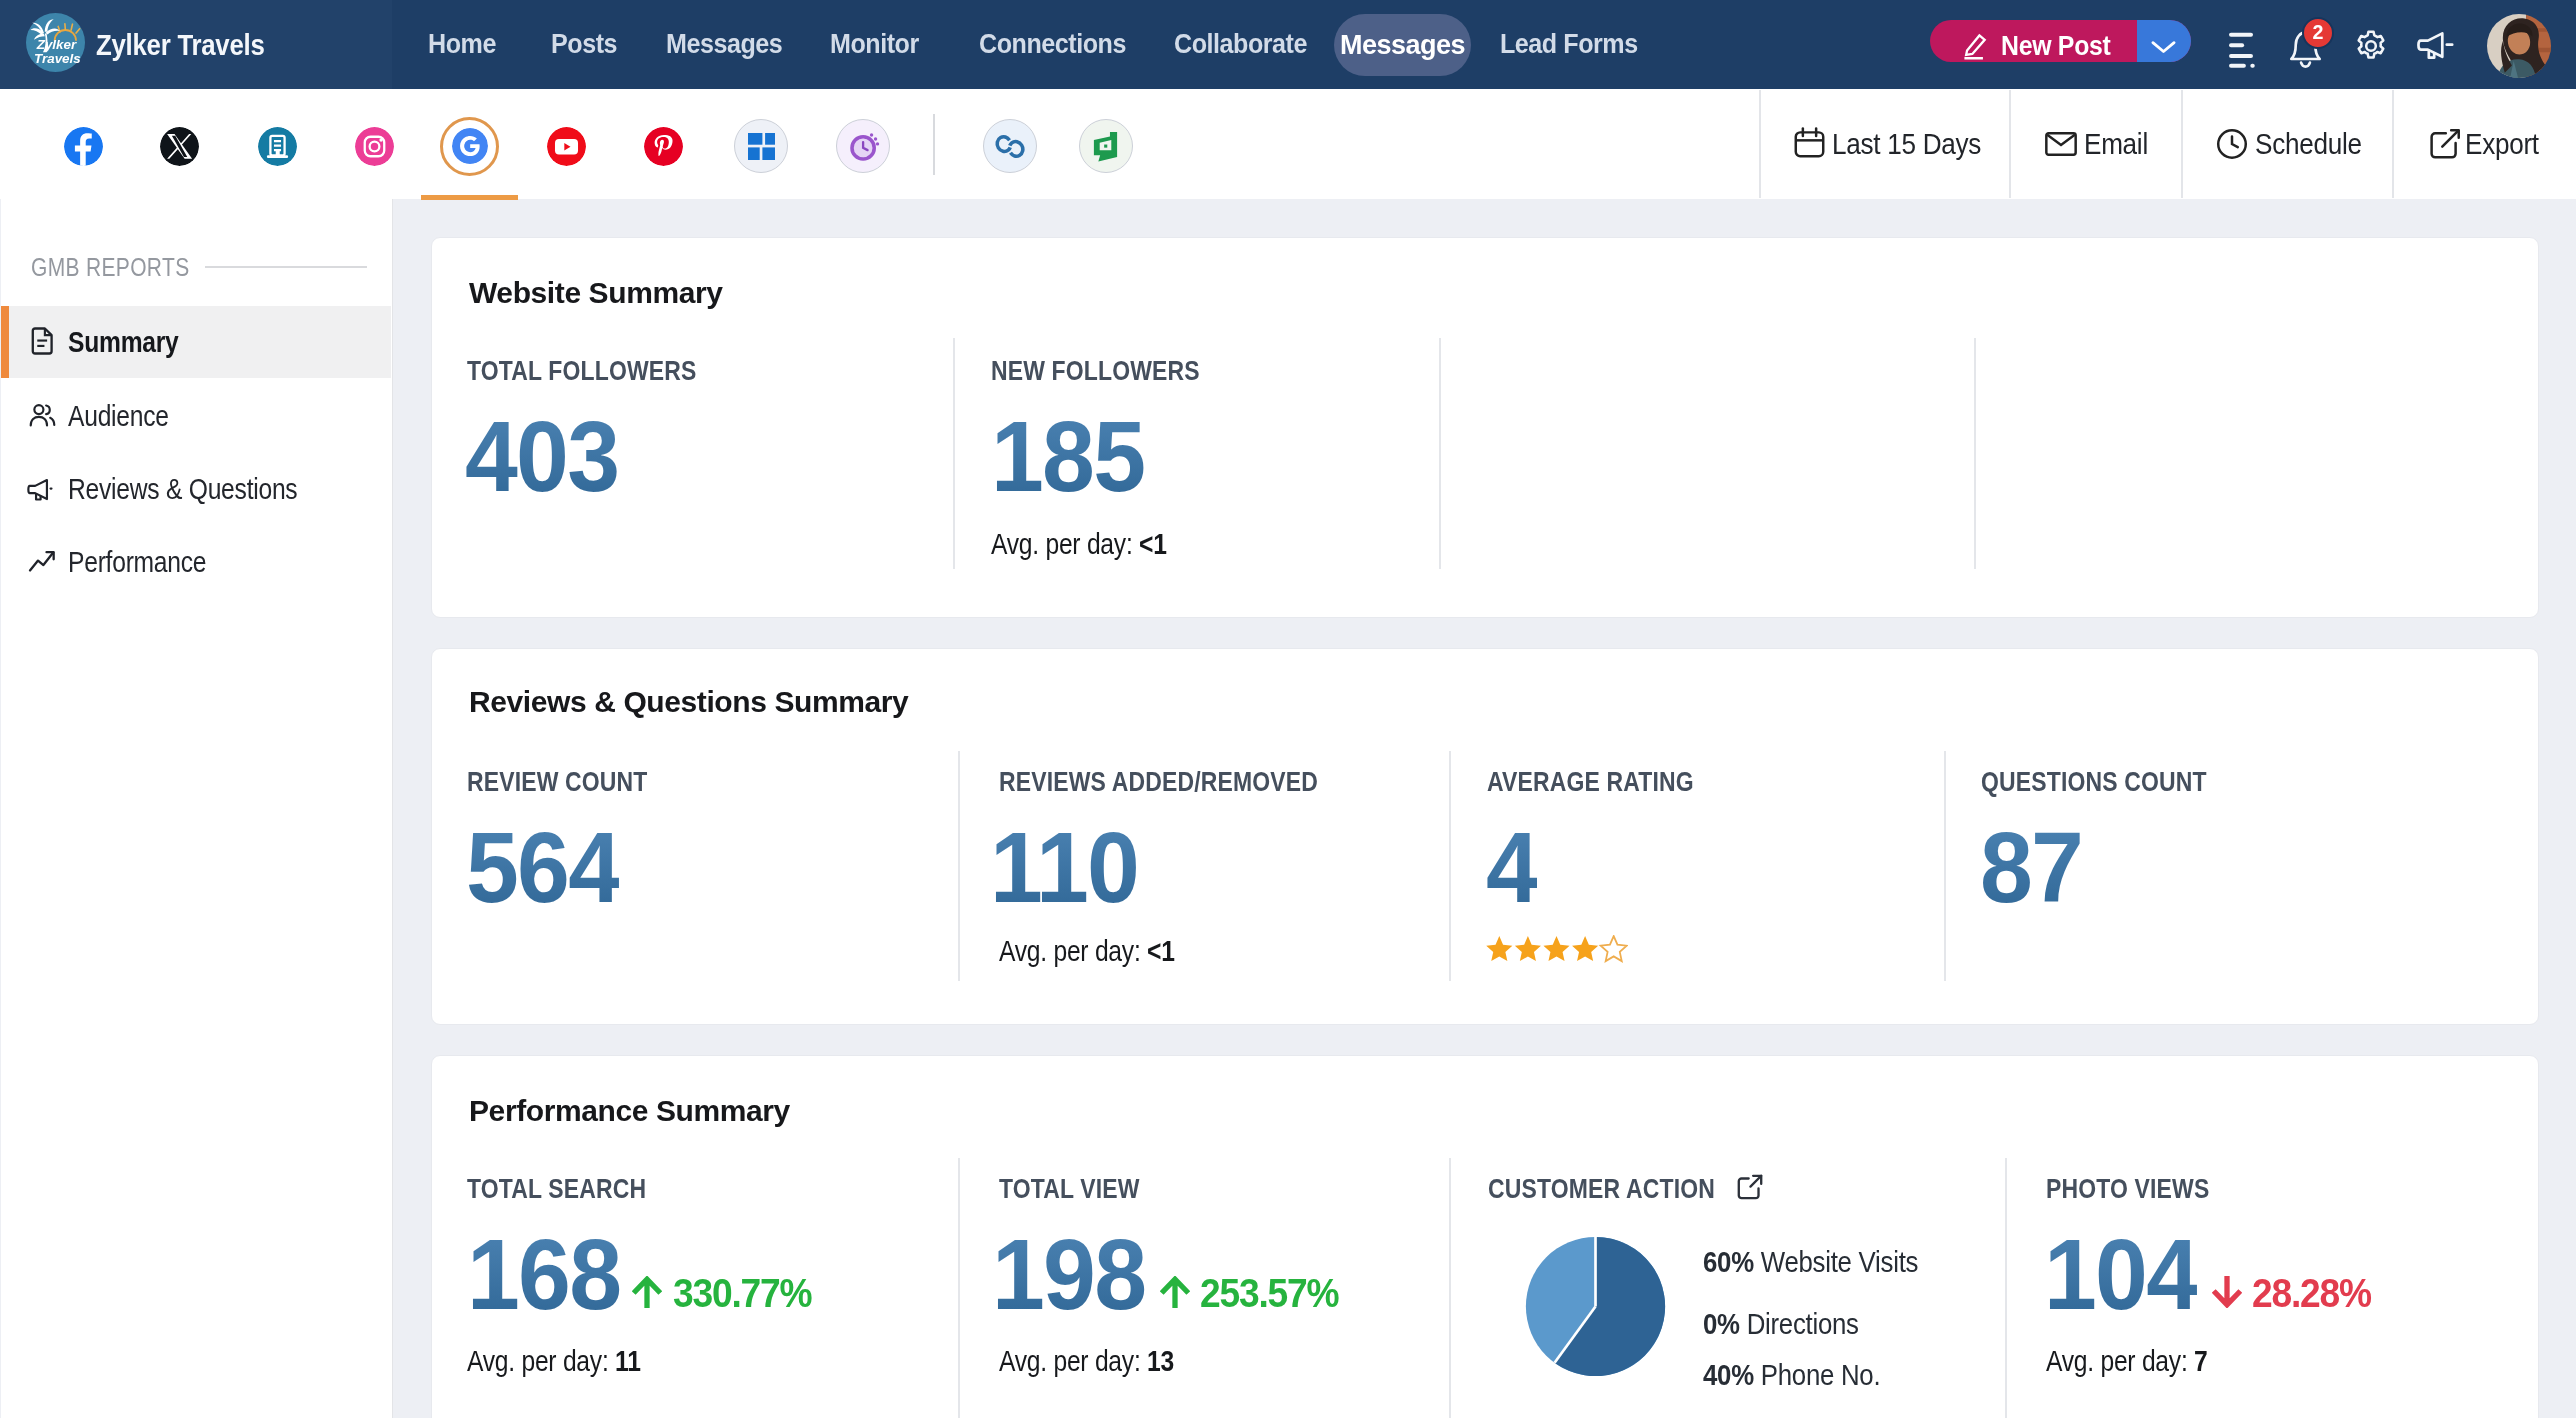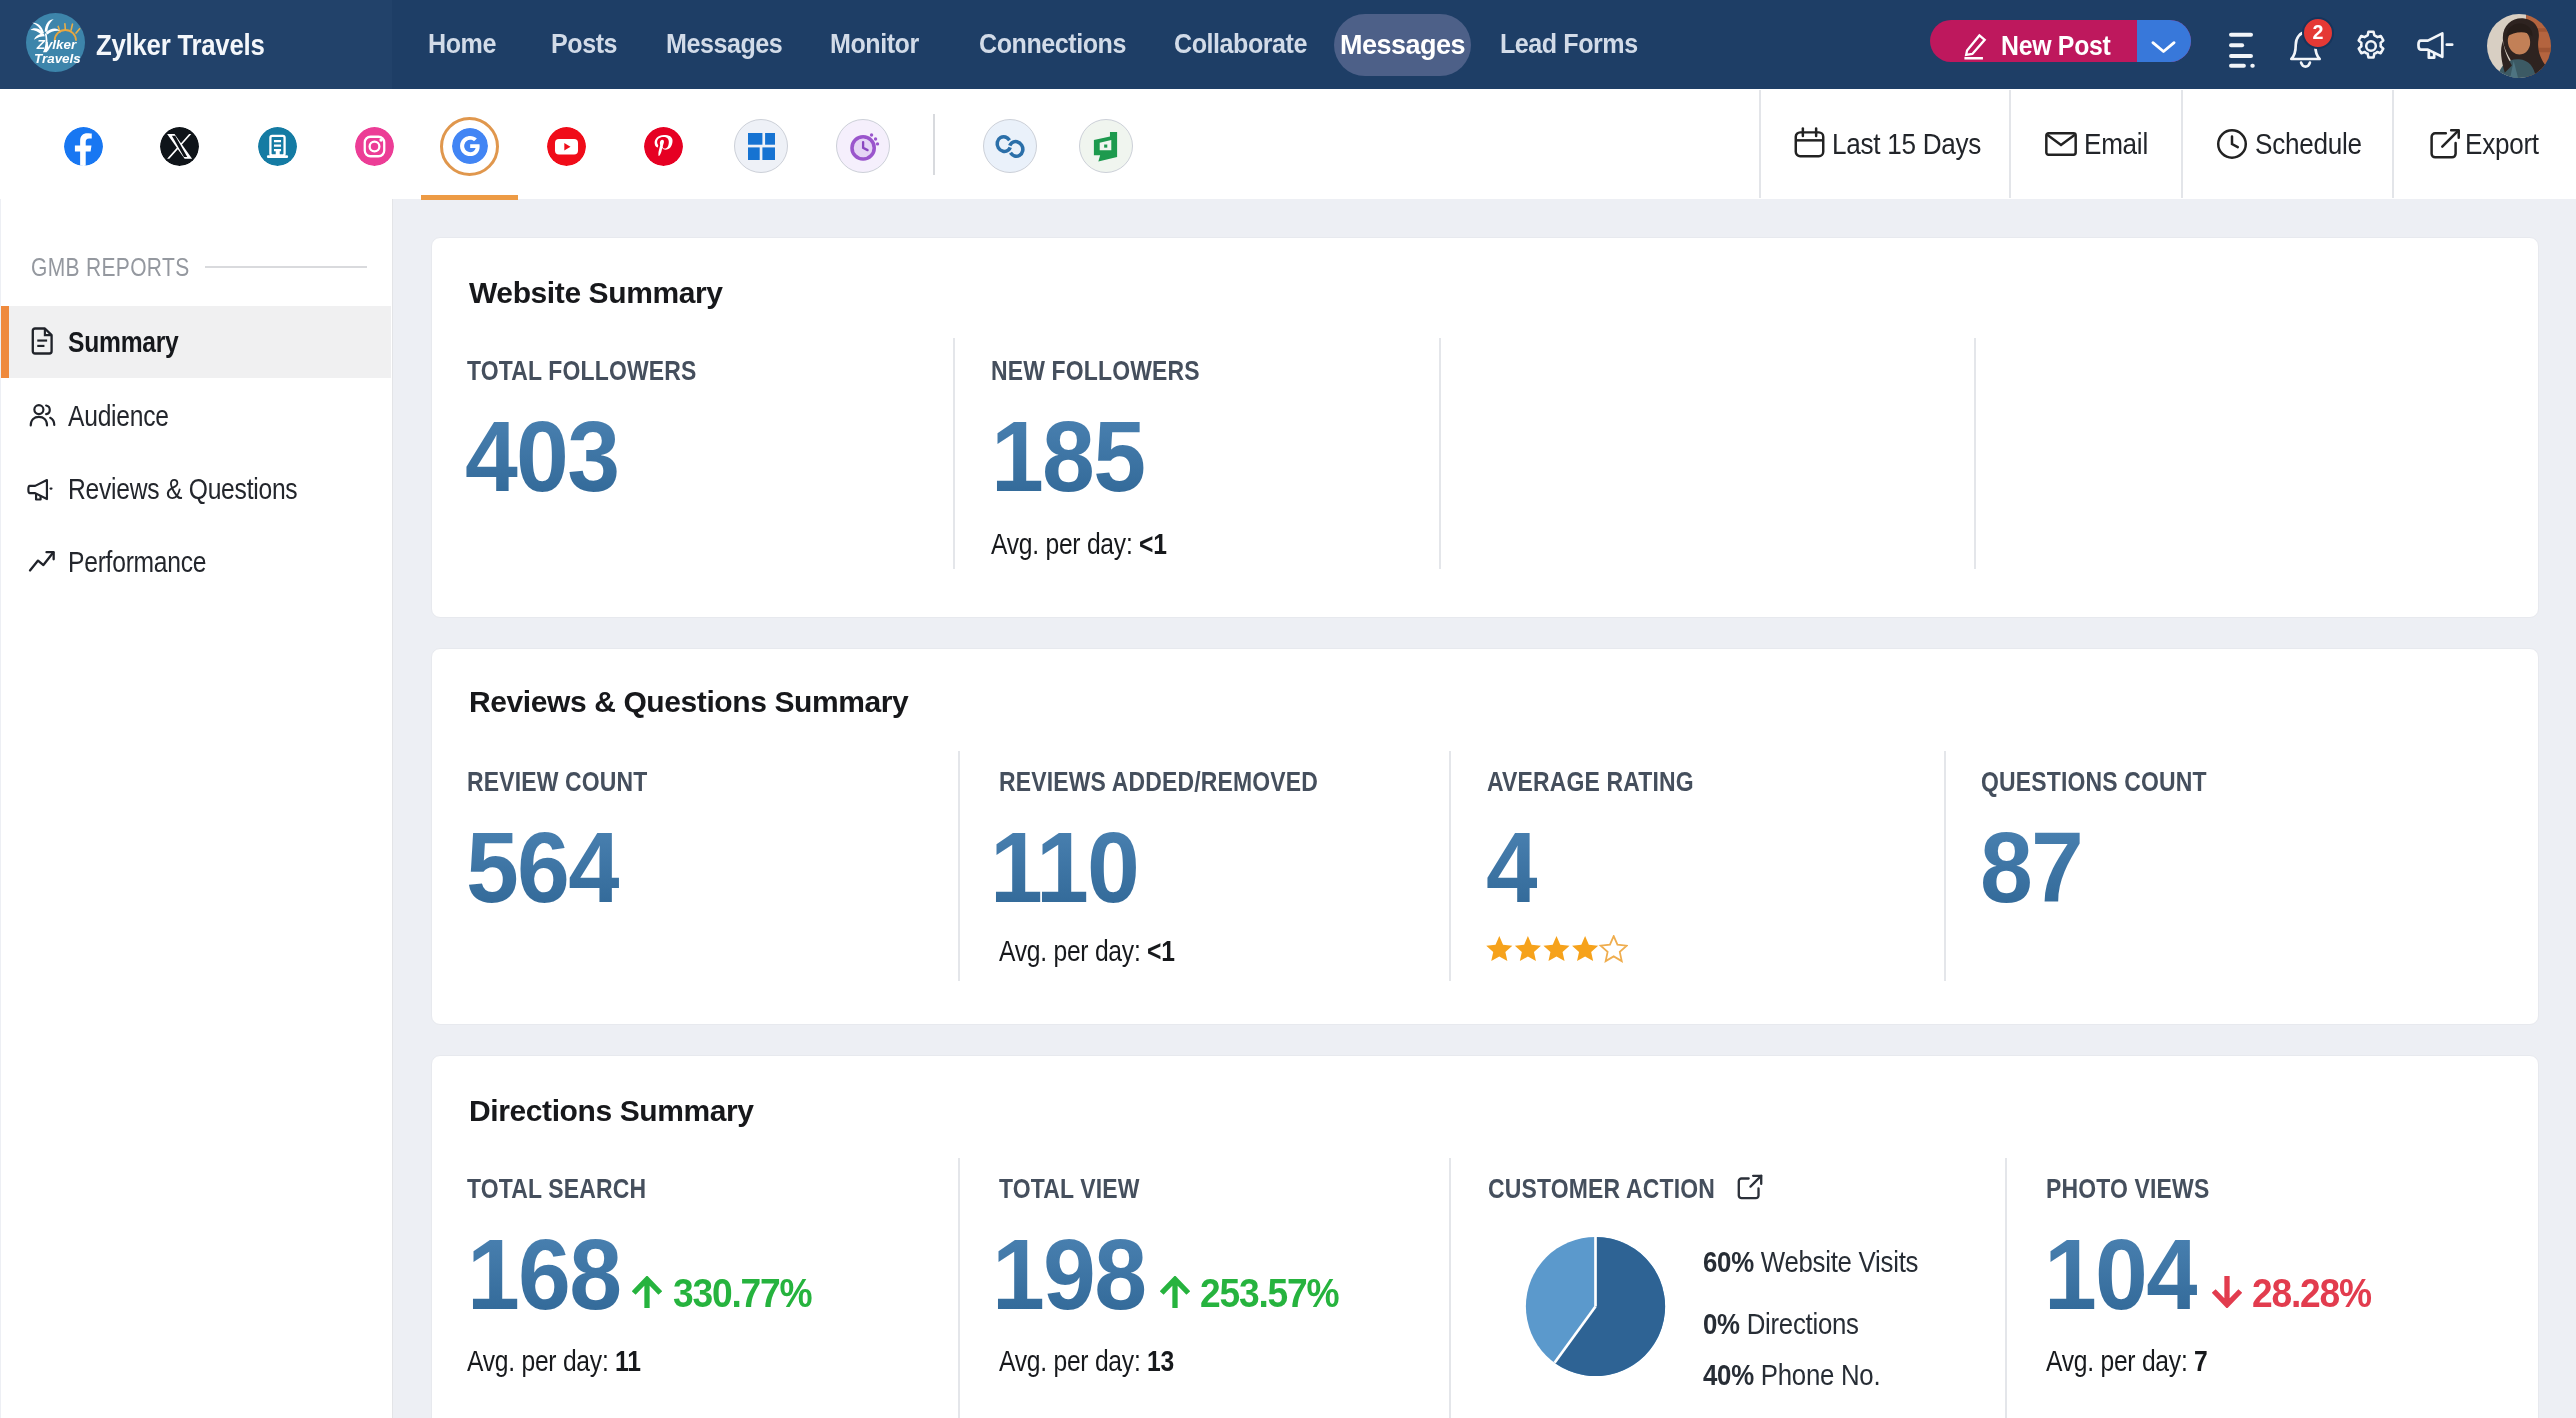--- a/index.html
+++ b/index.html
@@ -338,21 +338,21 @@
         <path d="M112 1 L116.2 10.6 L126.6 11.7 L118.8 18.7 L121 29 L112 23.7 L103 29 L105.2 18.7 L97.4 11.7 L107.8 10.6 Z"></path>
       </g>
       <path d="M144 1 L148.2 10.6 L158.6 11.7 L150.8 18.7 L153 29 L144 23.7 L135 29 L137.2 18.7 L129.4 11.7 L139.8 10.6 Z" fill="#fff" stroke="#efad4e" stroke-width="2"></path>
     </svg>
   </div>
   <div class="vdiv" style="left:1944px;top:751px;height:230px"></div>
   <div class="lbl" style="left:1981px;top:766px">QUESTIONS COUNT</div>
   <div class="num" style="left:1980px;top:817px">87</div>
 
   <div class="card" style="top:1055px;height:385px"></div>
-  <div class="ctitle" style="left:469px;top:1093px">Directions Summary</div>
+  <div class="ctitle" style="left:469px;top:1093px">Performance Summary</div>
   <div class="lbl" style="left:467px;top:1173px">TOTAL SEARCH</div>
   <div class="num" style="left:467px;top:1224px">168</div>
   <svg class="abs" style="left:632px;top:1276px" width="30" height="32" viewBox="0 0 34 36">
       <path d="M17 34 L17 5 M4 17 L17 3.5 L30 17" fill="none" stroke="#26b33e" stroke-width="6" stroke-linecap="square"></path>
     </svg>
   <div class="pct green abs" style="left:673px;top:1273px">330.77%</div>
   <div class="avg" style="left:467px;top:1343px">Avg. per day: <b>11</b></div>
   <div class="vdiv" style="left:958px;top:1158px;height:260px"></div>
   <div class="lbl" style="left:999px;top:1173px">TOTAL VIEW</div>
   <div class="num" style="left:992px;top:1224px">198</div>

